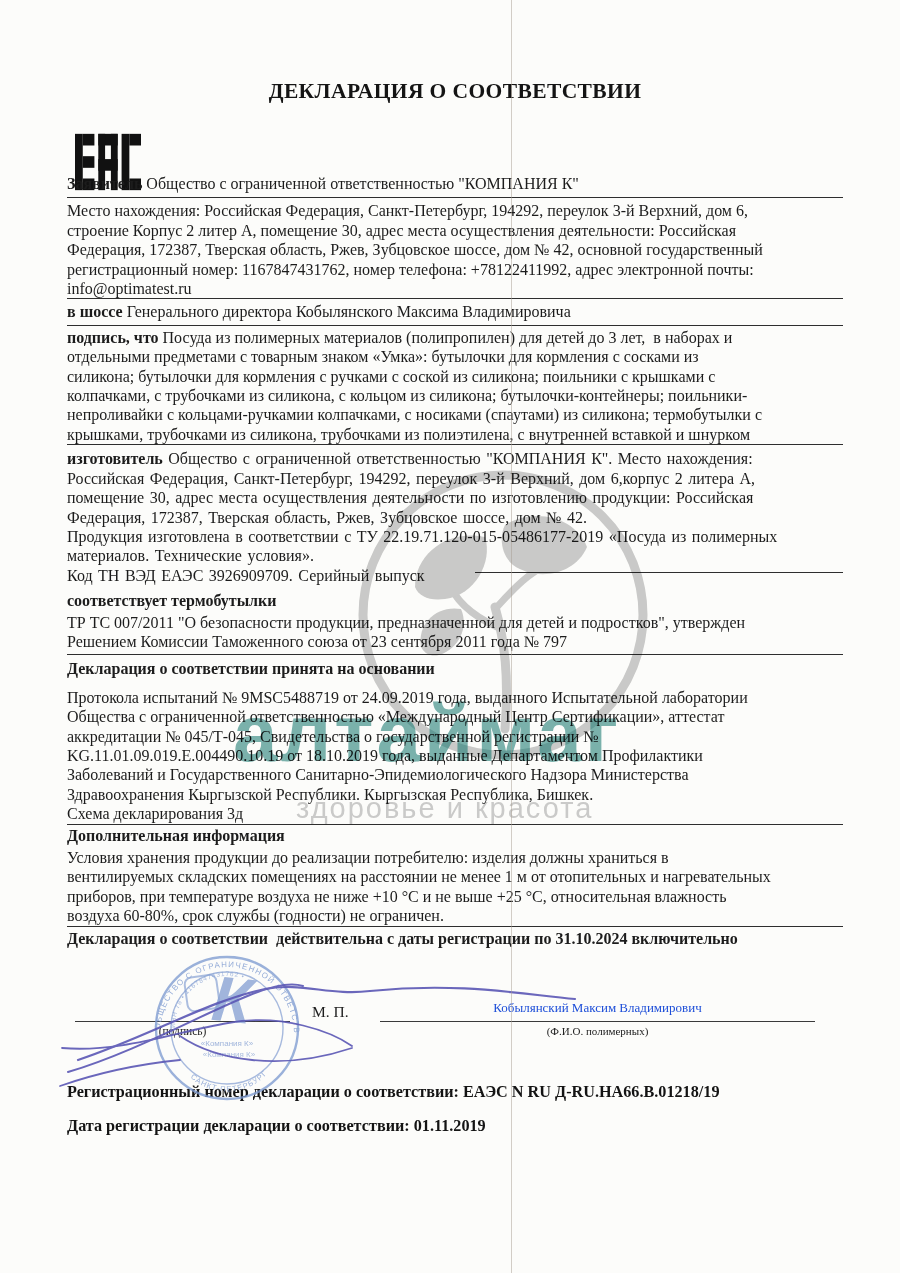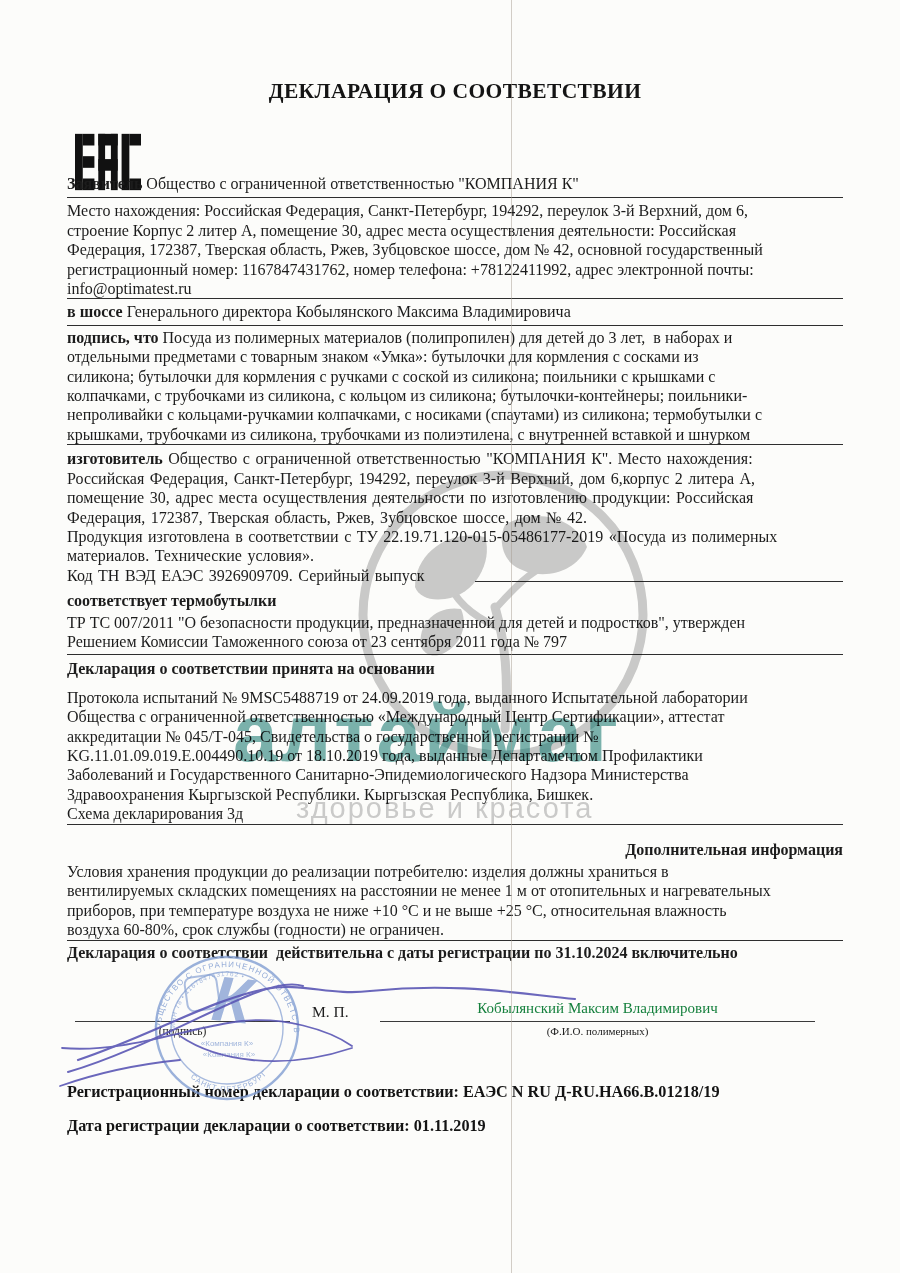--- a/index.html
+++ b/index.html
@@ -21,33 +21,33 @@
     font-family:"Liberation Serif", serif;
   }
   .pre{white-space:pre;}
   .sec{
     font-size:16px;line-height:19.4px;
     border-bottom:1.6px solid #2e2e2e;
   }
   .sec.noline{border-bottom:none;}
   .sec b{font-weight:bold;}
   .manu{word-spacing:1.5px;}
-  .code-row{display:flex;align-items:flex-end;gap:44px;}
+  .code-row{display:flex;align-items:center;gap:44px;}
   .code-row .rule-fill{flex:1;border-bottom:1.6px solid #2e2e2e;margin-left:6px;transform:translateY(-3px);}
   
   .s1{margin-top:69px;padding-bottom:4px;}
   .s2{margin-top:3px;}
   .s3{margin-top:3px;padding-bottom:3px;}
   .s4{margin-top:2px;}
   .s5{margin-top:4px;}
   .s6{margin-top:6px;font-weight:bold;}
   .s7{margin-top:2px;padding-bottom:3px;}
   .s8{margin-top:4px;font-weight:bold;}
   .s9{margin-top:9px;}
-  .s10{margin-top:15px;font-weight:bold;text-align:right;}
+  .s10{margin-top:1px;font-weight:bold;}
   .s11{margin-top:3px;}
   .s12{margin-top:2px;font-weight:bold;}
 
   
   .eac{position:absolute;left:75px;top:133px;}
 
   
   .watermark{
     position:absolute;left:0;top:0;width:900px;height:1273px;
     pointer-events:none;mix-blend-mode:multiply;z-index:4;
@@ -67,21 +67,21 @@
     position:absolute;left:511px;top:0;width:1px;height:1273px;
     background:rgba(168,158,146,.5);z-index:5;pointer-events:none;
   }
 
   
   .sig-area{position:absolute;left:0;top:0;width:900px;height:1273px;z-index:3;pointer-events:none;}
   .line-left{position:absolute;left:75px;top:1021px;width:215px;border-top:1.6px solid #3a3a3a;}
   .line-right{position:absolute;left:380px;top:1021px;width:435px;border-top:1.6px solid #3a3a3a;}
   .cap-podpis{position:absolute;left:75px;top:1025px;width:215px;text-align:center;font-size:11.5px;color:#222;}
   .mp{position:absolute;left:312px;top:1003px;font-size:15.5px;color:#1c1c1c;}
-  .fio-name{position:absolute;left:380px;top:1000px;width:435px;text-align:center;font-size:15px;color:#15803d;}
+  .fio-name{position:absolute;left:380px;top:1000px;width:435px;text-align:center;font-size:13px;color:#1d4ed8;}
   .cap-fio{position:absolute;left:380px;top:1025px;width:435px;text-align:center;font-size:11px;color:#222;}
   .stamp{position:absolute;left:140px;top:950px;opacity:.9;}
   .signature-svg{position:absolute;left:40px;top:960px;}
 
   .footer-line{position:absolute;left:67px;font-size:16.2px;font-weight:bold;color:#141414;white-space:pre;}
   .f1{top:1083px;}
   .f2{top:1117px;}
 </style>
 </head>
 <body>

